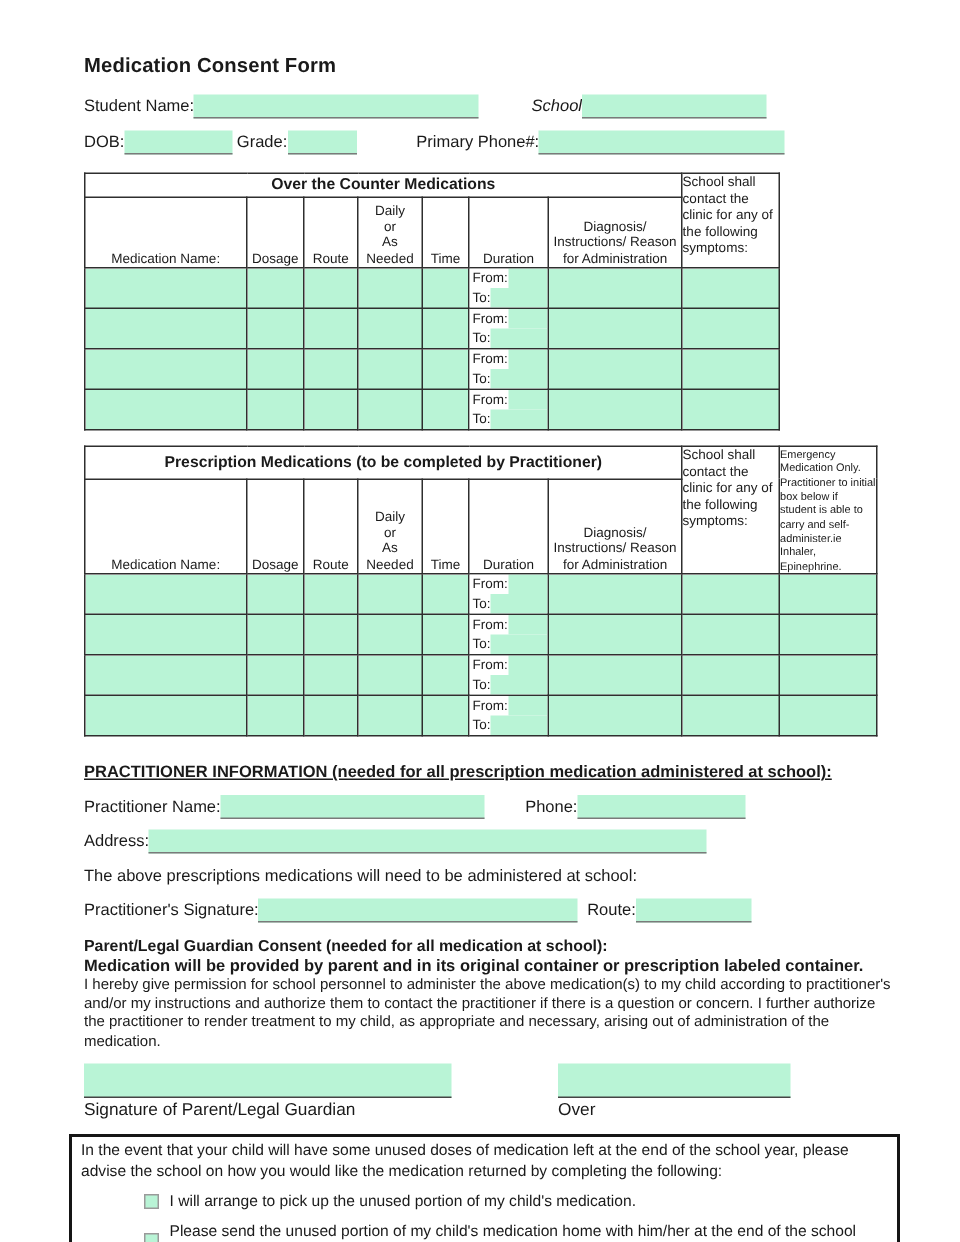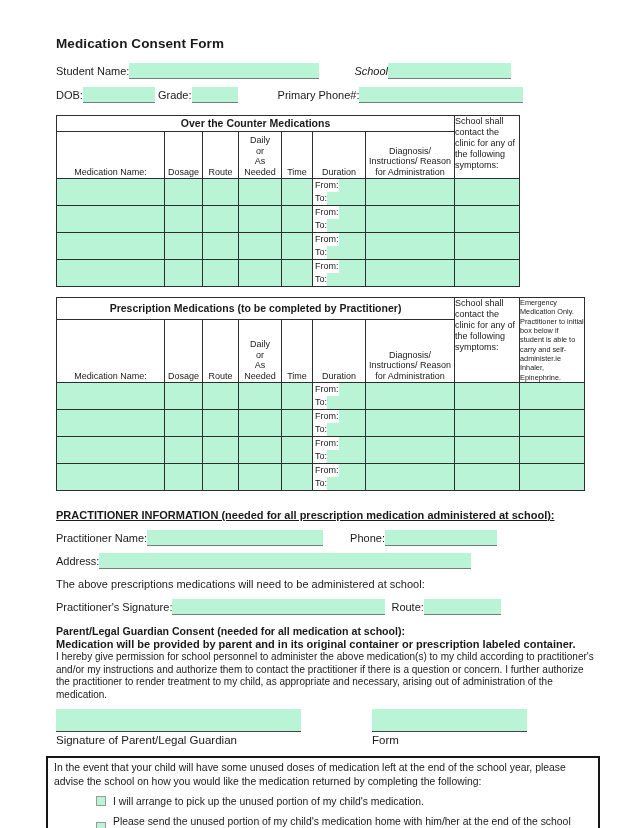--- a/index.html
+++ b/index.html
@@ -329,21 +329,21 @@
   <div class="g-head">Parent/Legal Guardian Consent (needed for all medication at school):</div>
   <div class="g-sub">Medication will be provided by parent and in its original container or prescription labeled container.</div>
   <div class="g-para">I hereby give permission for school personnel to administer the above medication(s) to my child according to practitioner's and/or my instructions and authorize them to contact the practitioner if there is a question or concern.      I further authorize the practitioner to render treatment to my child, as appropriate and necessary, arising out of administration of the medication.</div>
 
   <div class="sigrow">
     <span class="sigbox w-gsig"></span>
     <span class="sigbox w-gdate sp-gdate"></span>
   </div>
   <div class="siglabels">
     <span class="l1">Signature of Parent/Legal Guardian</span>
-    <span>Form</span>
+    <span>Over</span>
   </div>
 
   <div class="returnbox">
     <div class="rb-intro">In the event that your child will have some unused doses of medication left at the end of the school year, please advise the school on how you would like the medication returned by completing the following:</div>
     <div class="option">
       <span class="checkbox"></span>
       <span>I will arrange to pick up the unused portion of my child's medication.</span>
     </div>
     <div class="option">
       <span class="checkbox"></span>

